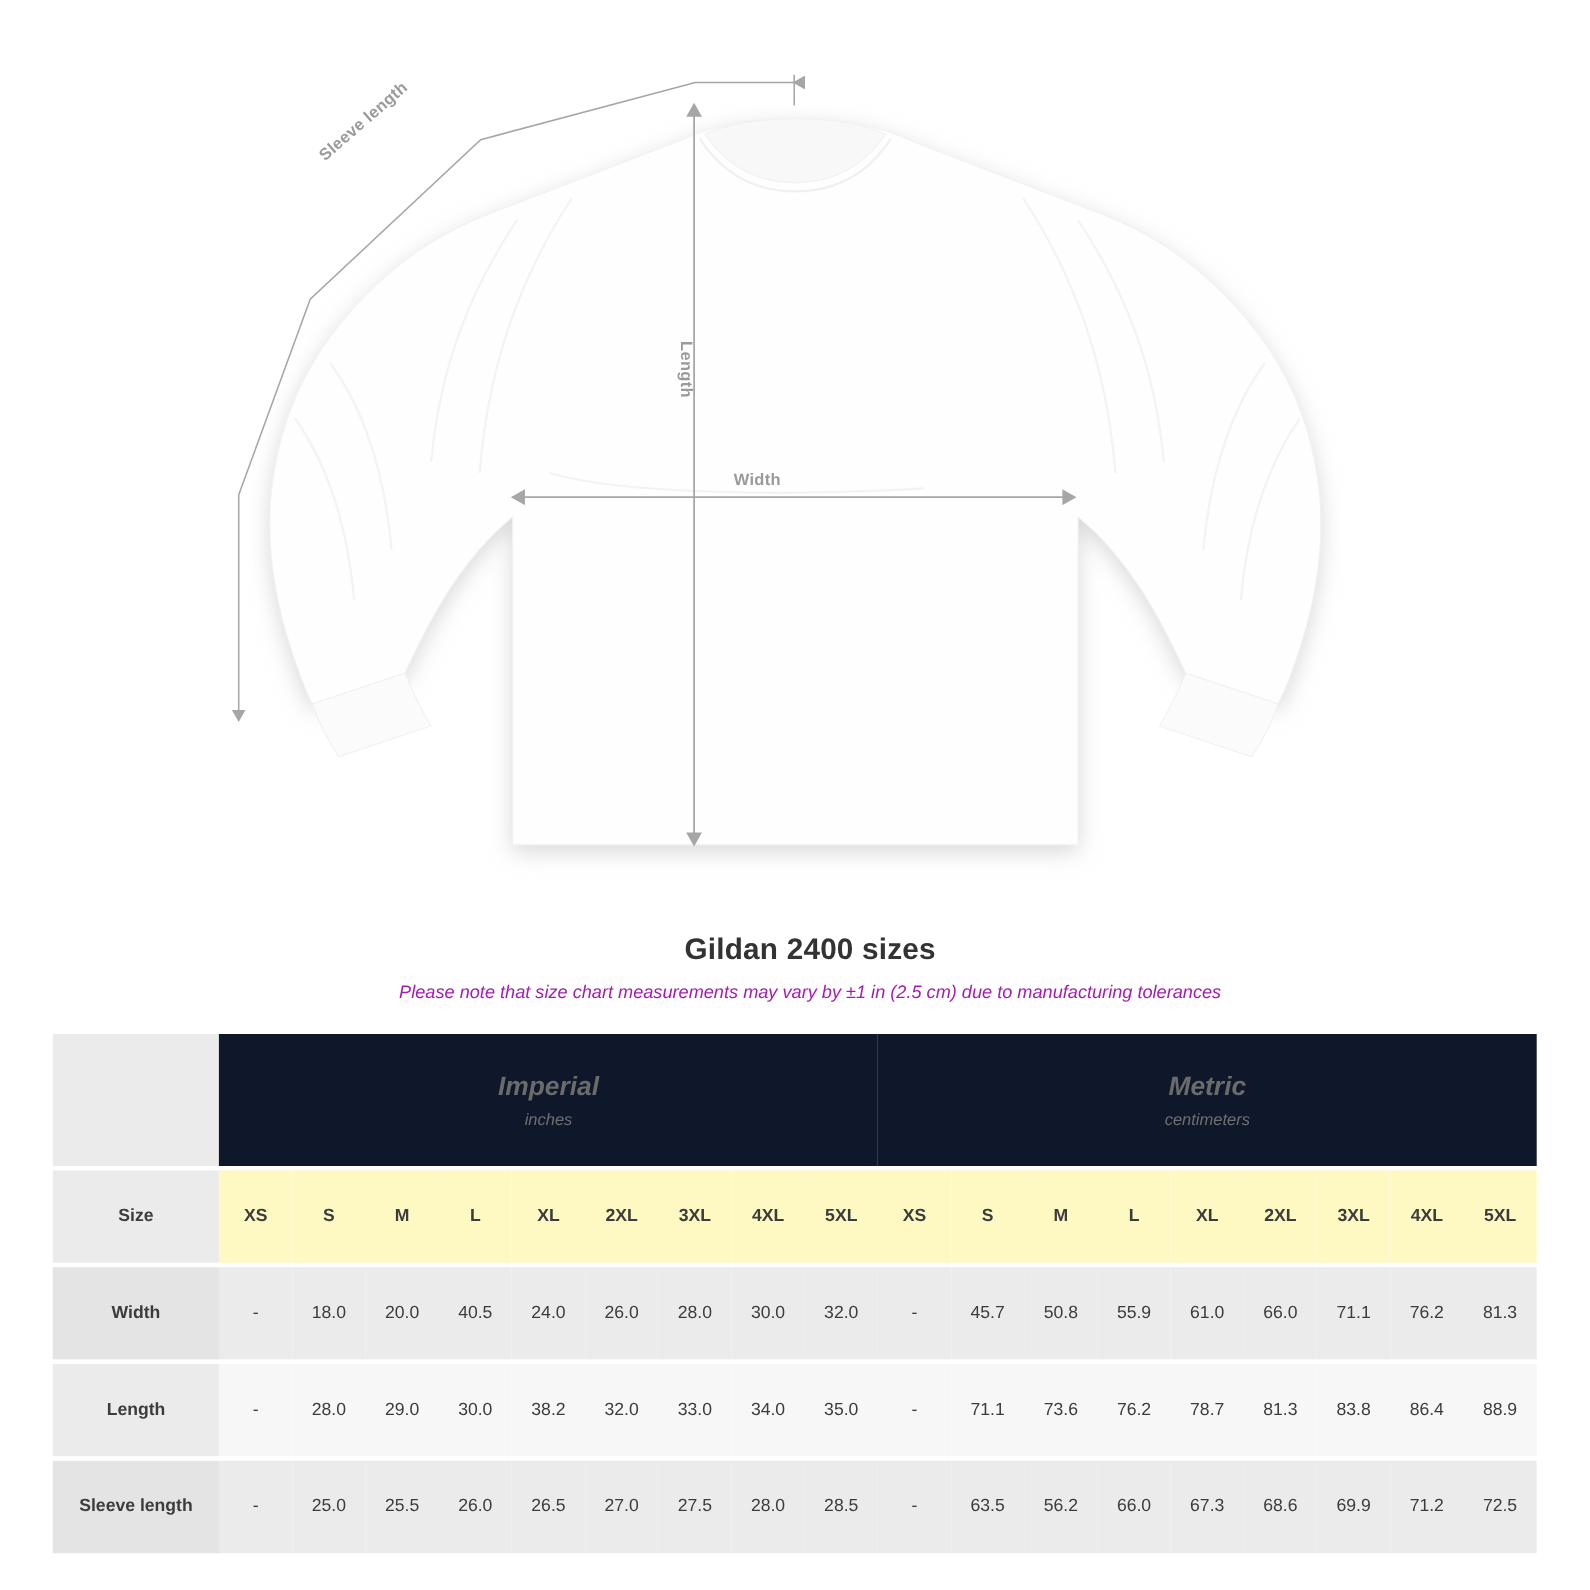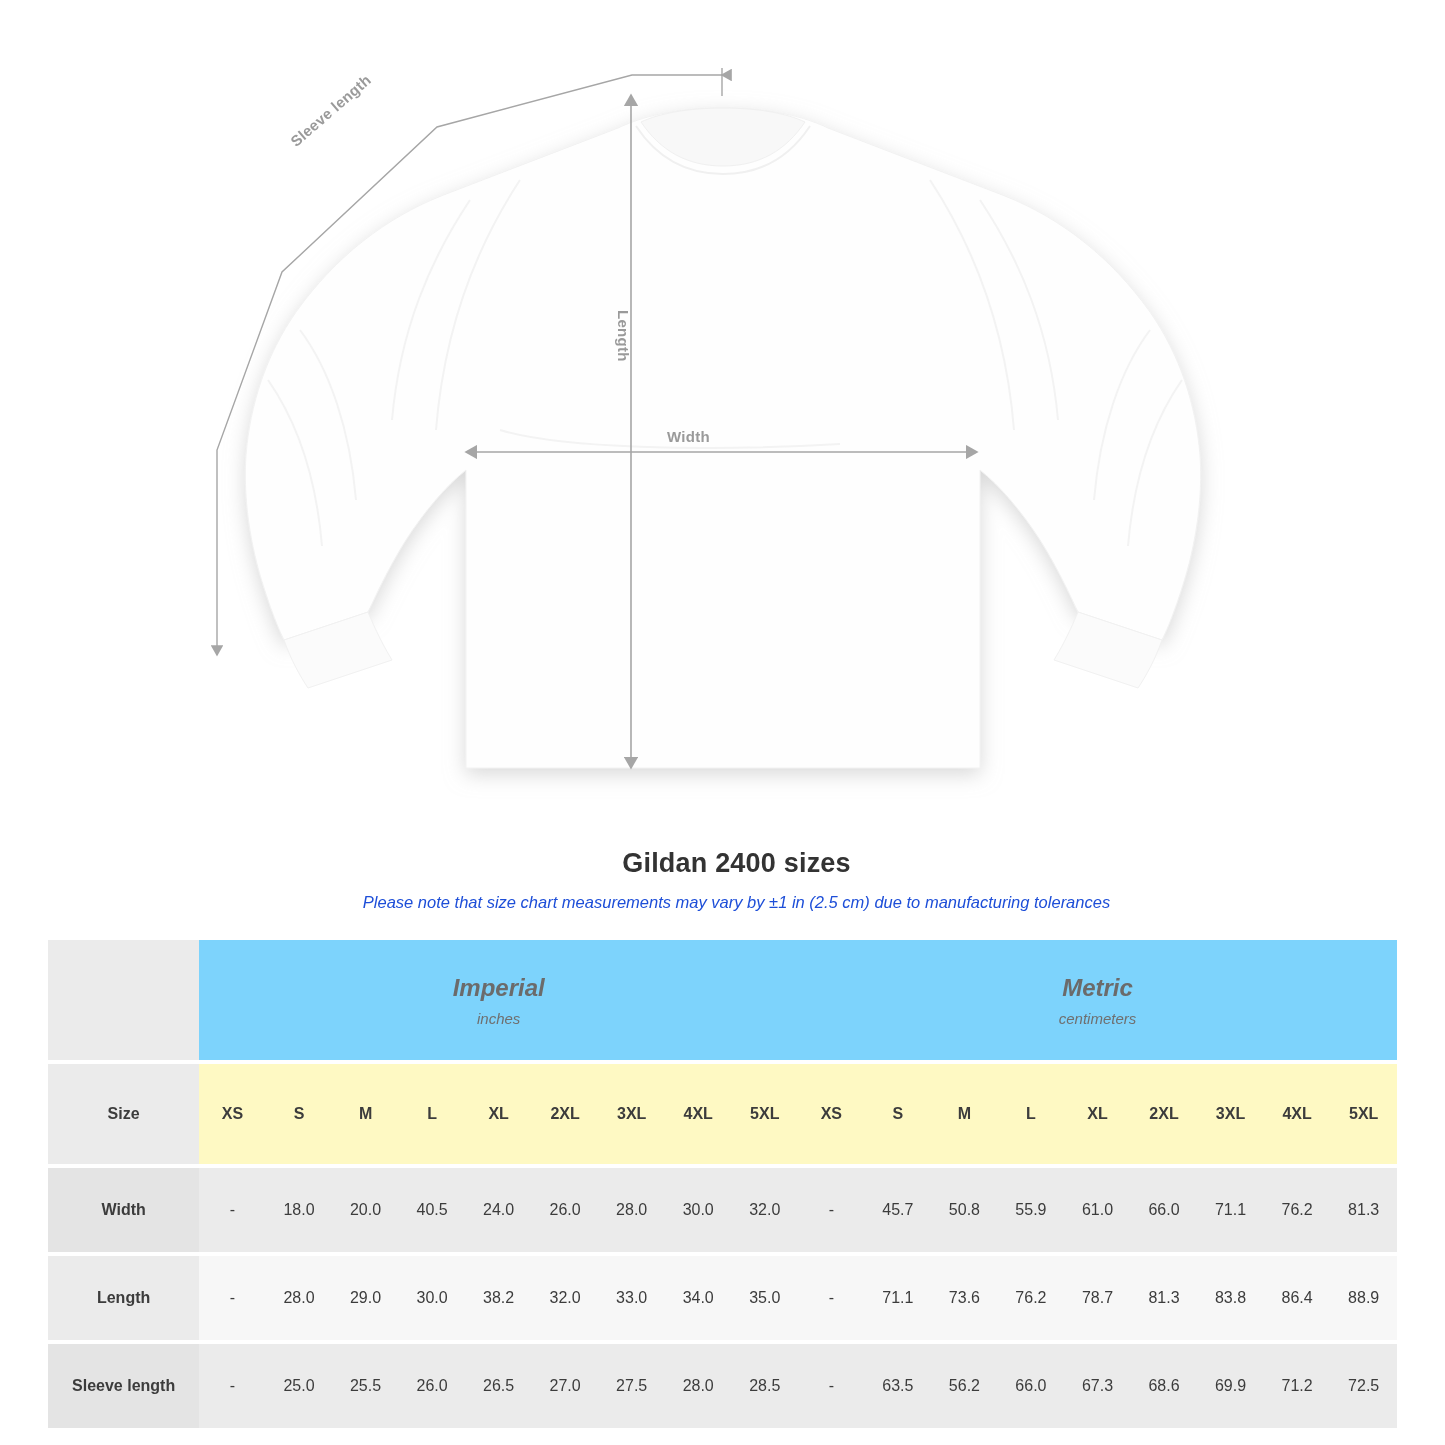--- a/index.html
+++ b/index.html
@@ -67,42 +67,42 @@
   .chart-title {
     font-size: 27px;
     font-weight: bold;
     color: #333333;
     letter-spacing: 0.2px;
   }
   .chart-note {
     margin-top: 14px;
     font-size: 16.5px;
     font-style: italic;
-    color: #1d4ed8;
+    color: #a21caf;
   }
 
   
   .table-wrap {
     margin: 28px 48px 0 48px;
     width: 1349px;
   }
   table.size-chart {
     border-collapse: collapse;
     width: 100%;
     table-layout: fixed;
   }
   table.size-chart td,
   table.size-chart th {
     padding: 0;
     border: none;
   }
 
   .unit-head {
     height: 120px;
-    background: #7dd3fc;
+    background: #0f172a;
     text-align: center;
     vertical-align: middle;
   }
   .unit-head .unit-name {
     font-size: 24px;
     font-style: italic;
     font-weight: bold;
     color: #6b6b6b;
   }
   .unit-head .unit-sub {
@@ -110,21 +110,21 @@
     font-size: 15px;
     font-style: italic;
     color: #6f6f6f;
   }
   .corner-cell {
     background: #ebebeb;
   }
 
   tr.head-row td,
   tr.head-row th {
-    height: 100px;
+    height: 84px;
   }
   .row-label {
     text-align: center;
     font-size: 16px;
     font-weight: bold;
     color: #3c3c3c;
     background: #ebebeb;
   }
   .cell {
     text-align: center;

